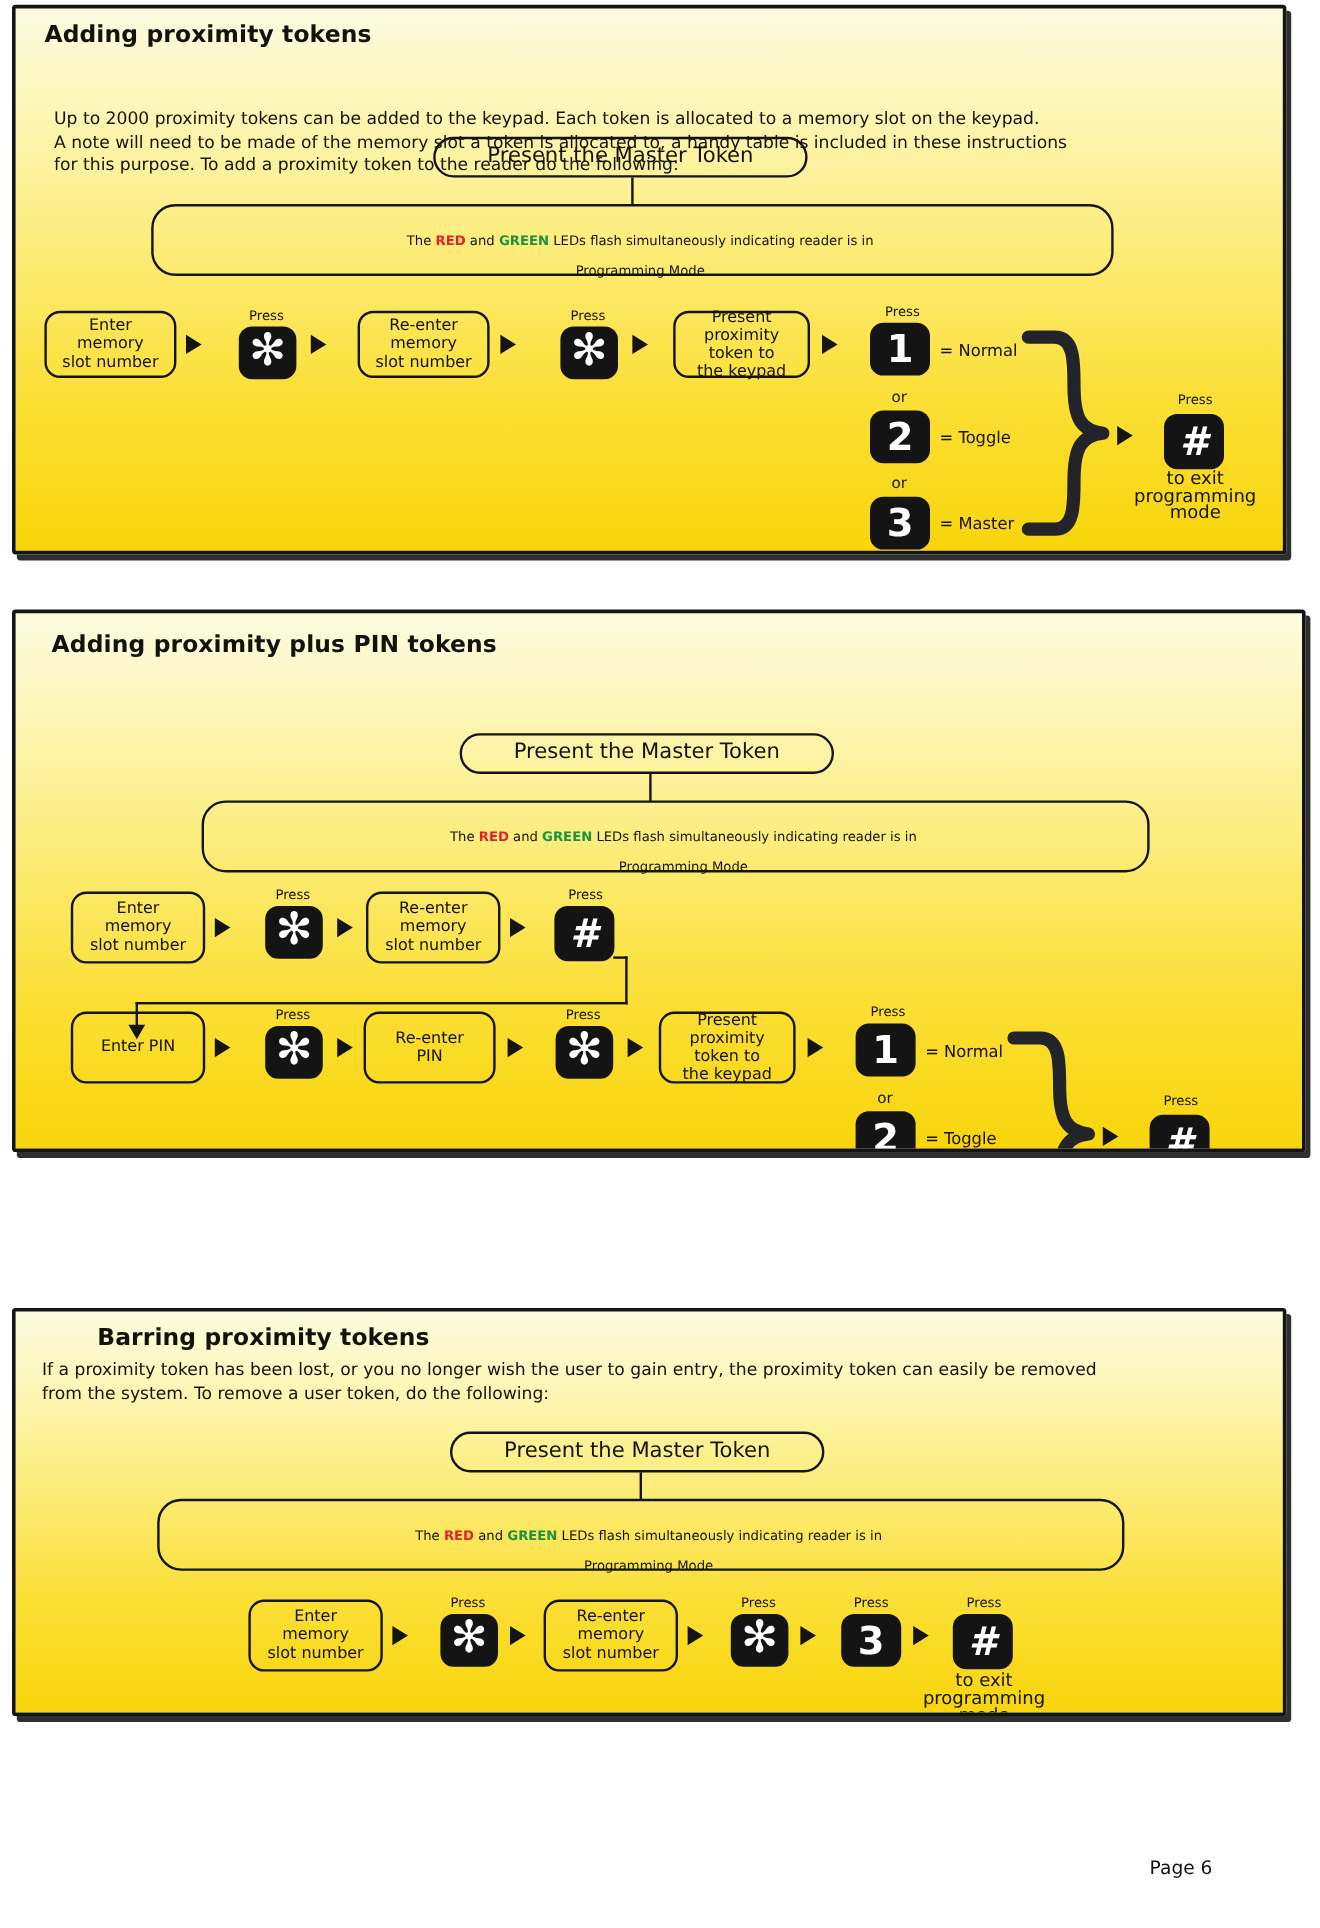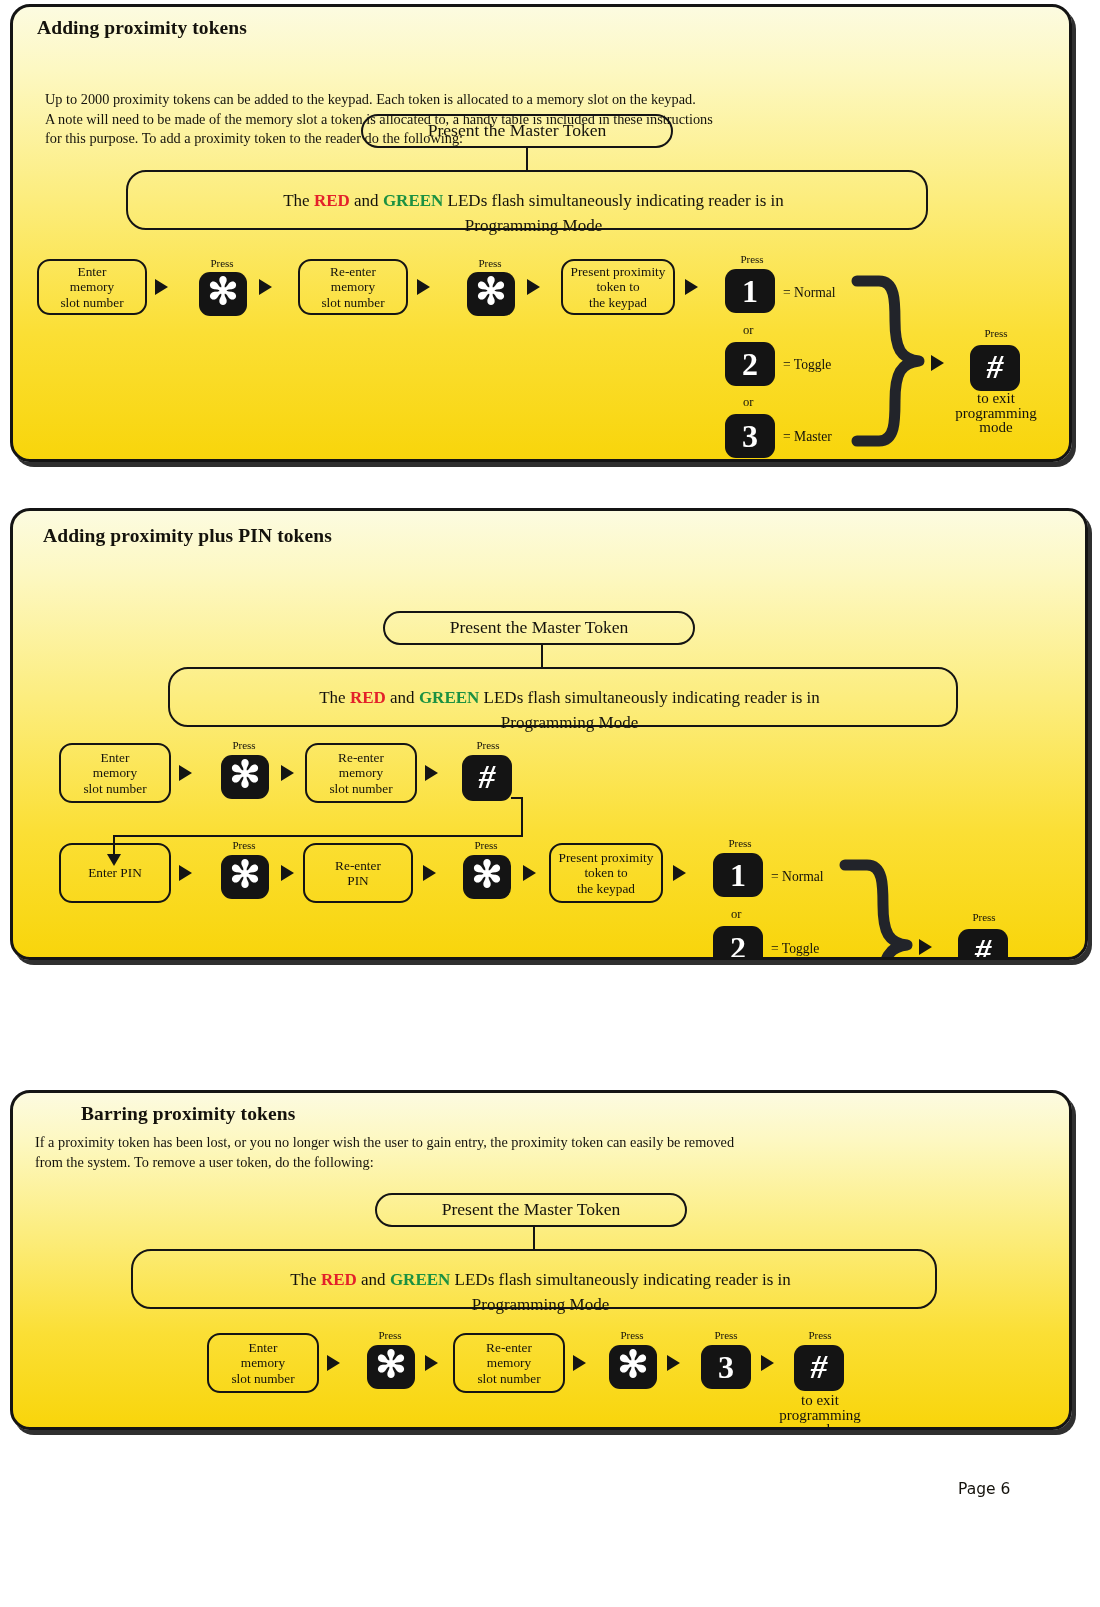--- a/index.html
+++ b/index.html
@@ -10,26 +10,25 @@
     color:#1c1c1c;
     position:relative;
     overflow:hidden;
   }
   .page{position:absolute;left:0;top:0;width:1100px;height:1607px;}
 
   
   .panel{
     position:absolute;
     border:3px solid #141414;
-    border-radius:20px;
+    border-radius:3px;
     background:linear-gradient(180deg,#fcfbe0 0%,#fdf8c2 14%,#fced7e 42%,#fbdf35 72%,#f8d50b 100%);
     box-shadow:4px 5px 0 rgba(10,10,10,0.85);
     box-sizing:border-box;
     overflow:hidden;
-    font-family:Liberation Serif, serif;
   }
   #panel-1{left:10px;top:4px;width:1062px;height:458px;}
   #panel-2{left:10px;top:508px;width:1078px;height:452px;}
   #panel-3{left:10px;top:1090px;width:1062px;height:340px;}
 
   .panel-title{
     position:absolute;
     font-weight:bold;
     font-size:19.5px;
     letter-spacing:.1px;
@@ -51,21 +50,21 @@
     border-radius:13px;
     background:transparent;
     box-sizing:border-box;
     display:flex;align-items:center;justify-content:center;
     text-align:center;
     font-size:13.3px;
     line-height:15.2px;
     color:#14120c;
     white-space:pre-line;
   }
-  .fbox.big{font-size:17px;line-height:25px;border-radius:20px;border-width:2.6px;padding-left:13px;}
+  .fbox.big{font-size:11px;line-height:25px;border-radius:20px;border-width:2.6px;padding-left:13px;}
   .fbox.master{font-size:17.6px;border-radius:19px;border-width:2.6px;}
 
   .led .r{color:#e3212a;font-weight:bold;}
   .led .g{color:#1c9142;font-weight:bold;}
 
   
   .vline{position:absolute;width:2.4px;background:#141414;}
   .hline{position:absolute;height:2.4px;background:#141414;}
 
   
@@ -327,15 +326,15 @@
     <div class="key num" style="left:688px;top:252px;width:50px;height:44px;">3</div>
     <div class="arw" style="left:748px;top:262px;"></div>
 
     <div class="press-lbl" style="left:774px;top:236px;width:66px;">Press</div>
     <div class="key hash" style="left:781px;top:252px;width:50px;height:46px;">#</div>
     <div class="sub-lbl" style="left:756px;top:300px;width:102px;">to exit
 programming
 mode</div>
   </div>
 
-  <div class="footer" style="left:958px;top:1480px;">Page 6</div>
+  <div class="footer" style="left:958px;top:1548px;">Page 6</div>
 
 </div>
 
 </body></html>

